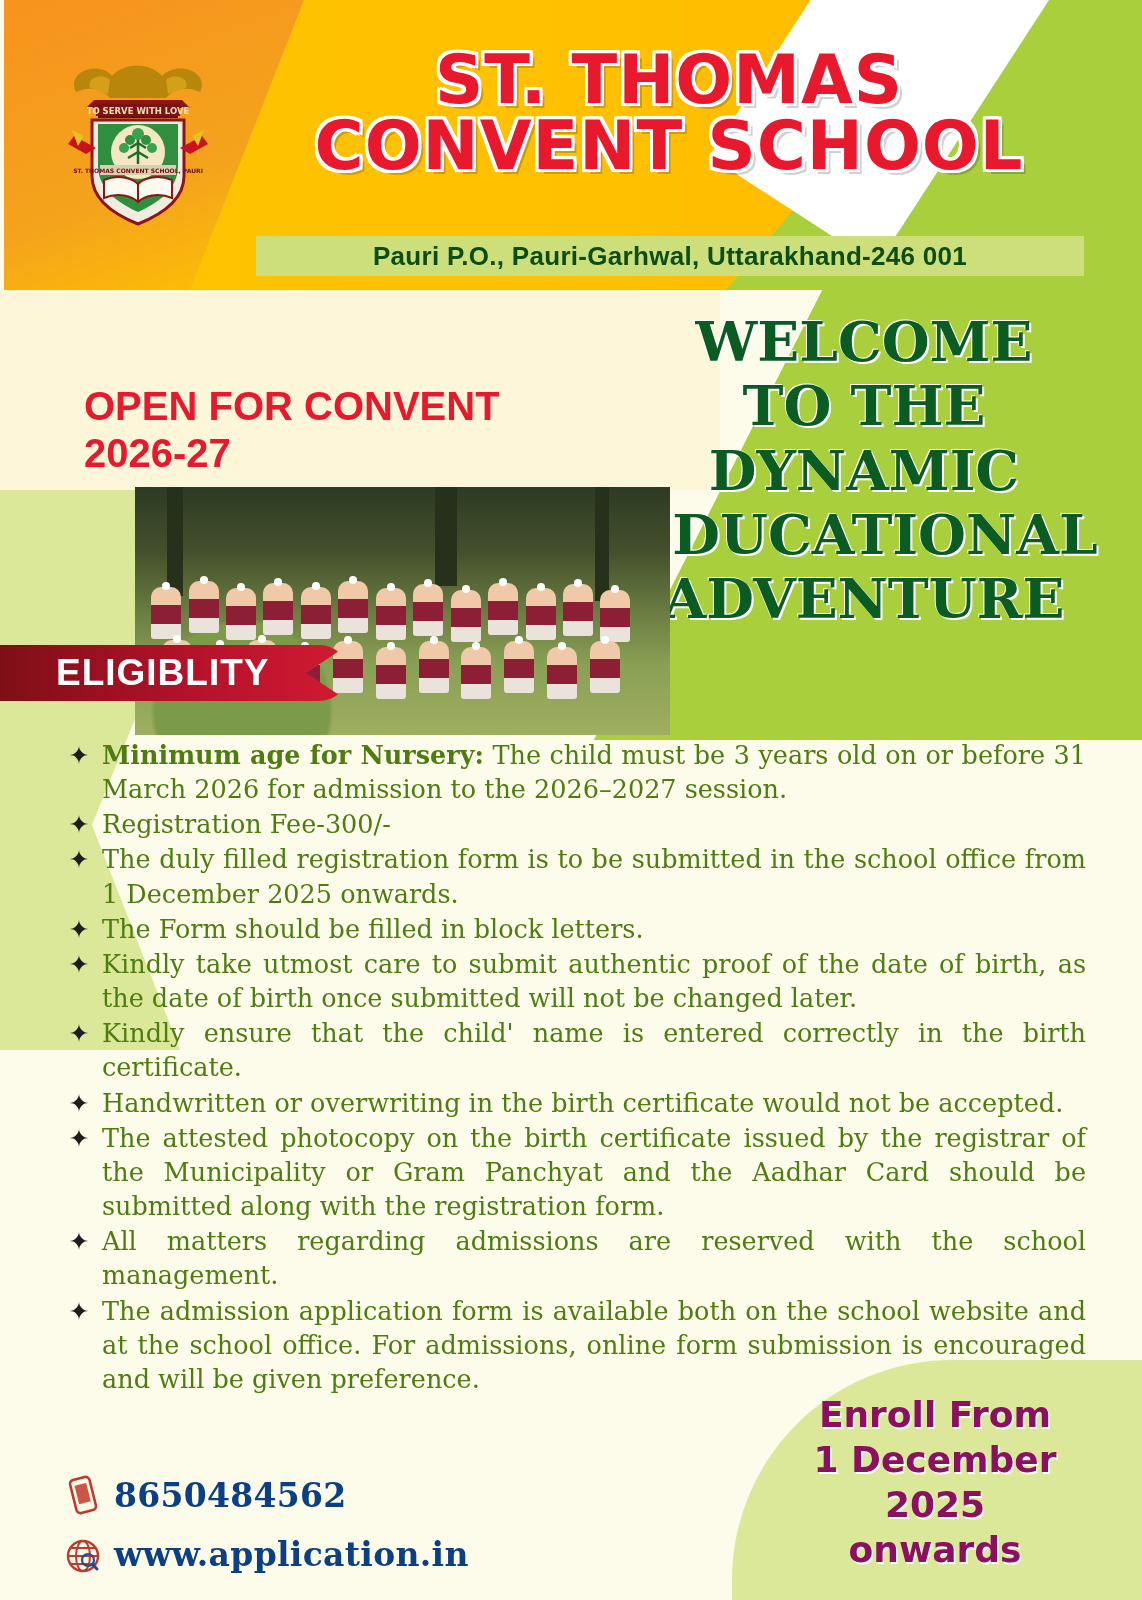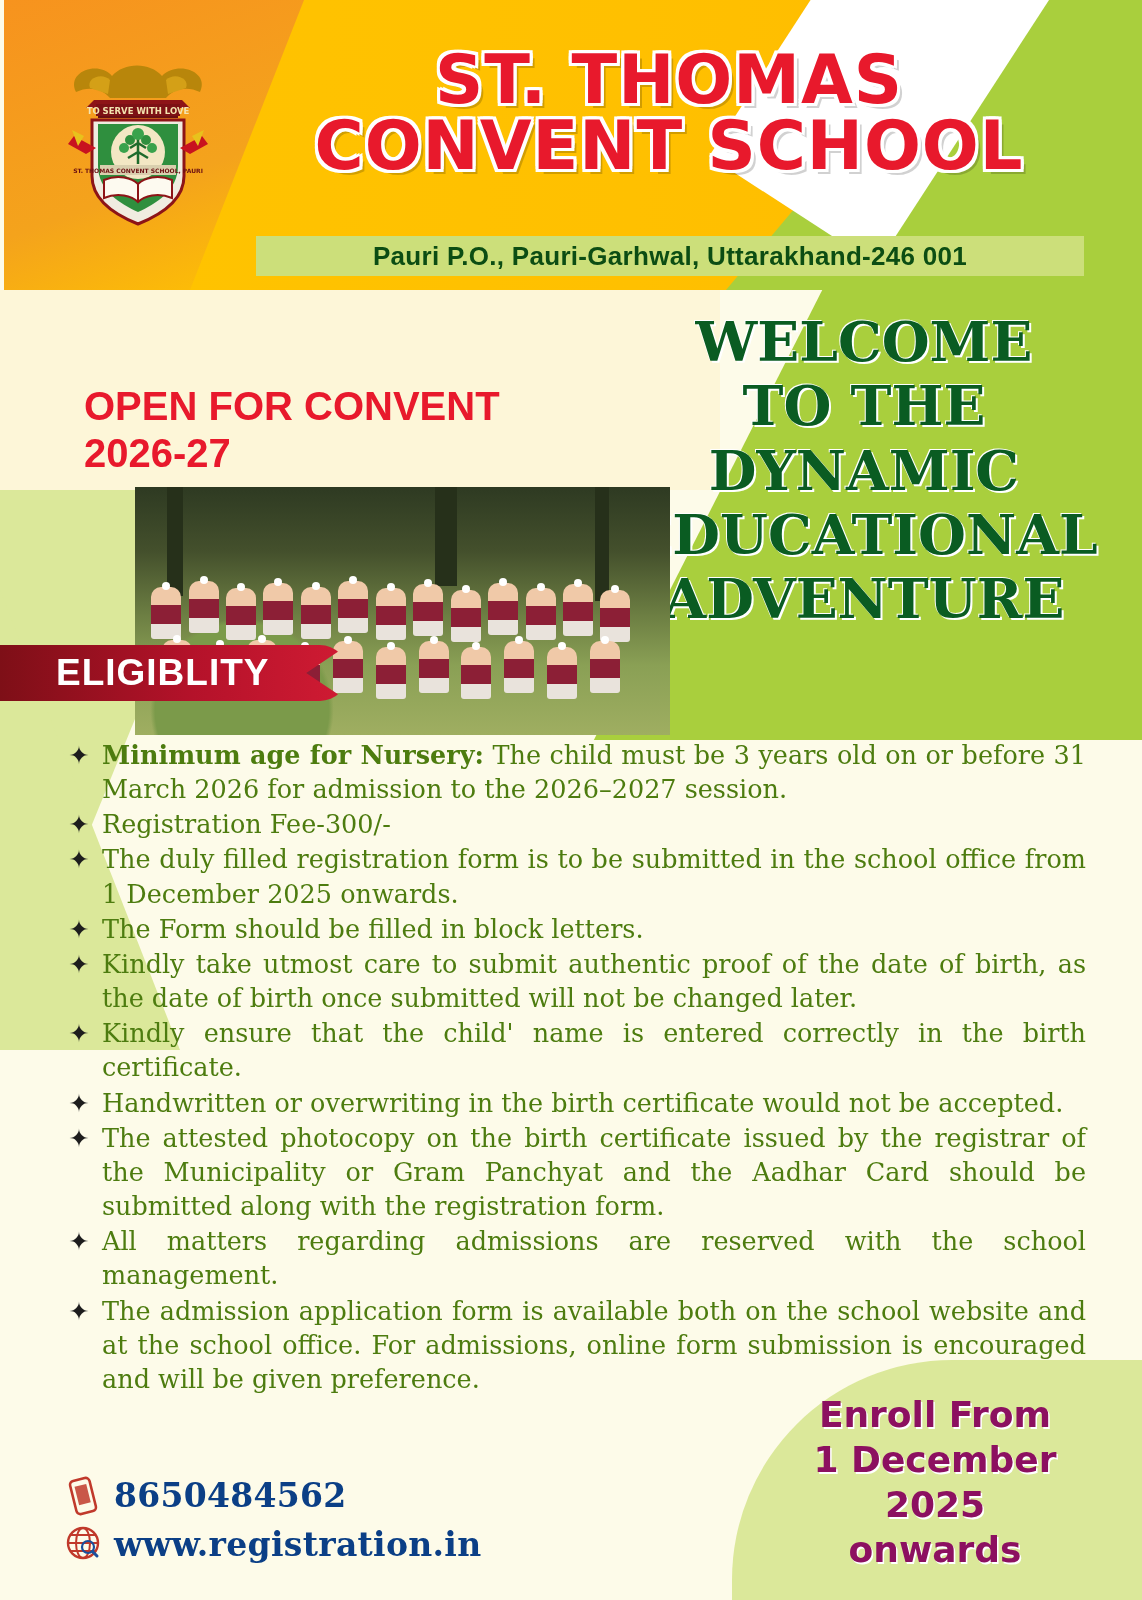--- a/index.html
+++ b/index.html
@@ -254,22 +254,23 @@
   .point .txt b { font-weight: bold; }
 
   
   .contacts {
     position: absolute;
     left: 52px; bottom: 26px;
     width: 640px;
   }
   .contact-row {
     display: flex;
-    align-items: flex-start;
+    align-items: flex-end;
     height: 49px;
+    margin-top: 10px;
   }
   .contact-row .ic {
     flex: 0 0 62px;
     display: flex; align-items: center; justify-content: center;
   }
   .contact-row .val {
     font-family: "DejaVu Serif", serif;
     font-weight: bold;
     font-size: 33px;
     color: #0b3f86;
@@ -468,21 +469,21 @@
     <div class="contact-row">
       <div class="ic">
         <svg width="36" height="36" viewBox="0 0 36 36" aria-hidden="true">
           <circle cx="18" cy="18" r="15" fill="none" stroke="#c0392b" stroke-width="2.4"></circle>
           <ellipse cx="18" cy="18" rx="7" ry="15" fill="none" stroke="#c0392b" stroke-width="2"></ellipse>
           <path d="M3 18 H33 M5.5 10 H30.5 M5.5 26 H30.5" stroke="#c0392b" stroke-width="2" fill="none"></path>
           <circle cx="23" cy="22" r="6" fill="none" stroke="#1a4f9c" stroke-width="2.2"></circle>
           <path d="M27.5 26.5 L32 31" stroke="#1a4f9c" stroke-width="3" stroke-linecap="round"></path>
         </svg>
       </div>
-      <div class="val">www.registration.in</div>
+      <div class="val">www.application.in</div>
     </div>
 
   </div>
 
   <div class="enroll">
     <div>Enroll From</div>
     <div>1 December 2025</div>
     <div>onwards</div>
   </div>
 

